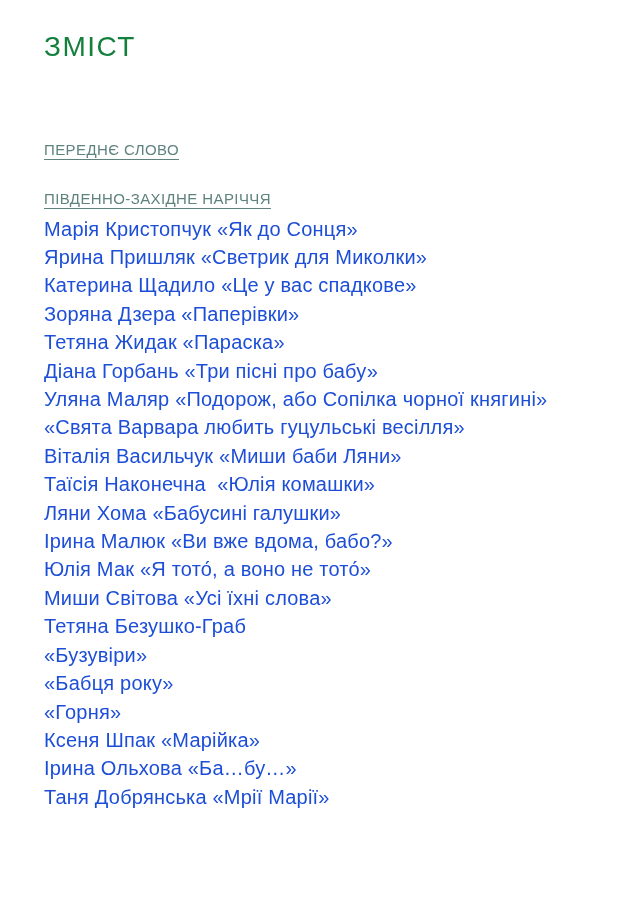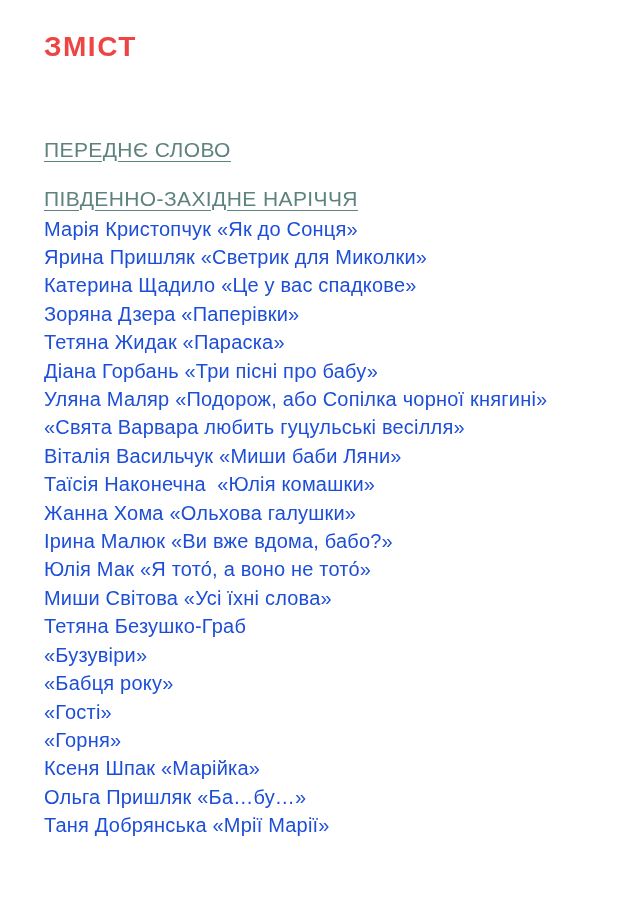--- a/index.html
+++ b/index.html
@@ -18,29 +18,29 @@
   .page {
     box-sizing: border-box;
     width: 626px;
     height: 920px;
     padding: 30px 30px 0 44px;
     background: #ffffff;
   }
   .page-title {
     margin: 0;
     font-size: 28px;
-    font-weight: 700;
+    font-weight: 400;
     line-height: 1.2;
     letter-spacing: 1.5px;
-    color: #ef4444;
+    color: #15803d;
   }
   .toc-link {
     display: block;
     width: fit-content;
-    font-size: 21px;
+    font-size: 15px;
     line-height: 25px;
     letter-spacing: 0.4px;
     color: #5e827d;
     text-decoration: underline;
     text-decoration-thickness: 1px;
     text-underline-offset: 4px;
     cursor: pointer;
   }
   .toc-link.foreword {
     margin-top: 73px;
@@ -76,26 +76,25 @@
   <li class="entry">Марія Кристопчук «Як до Сонця»</li>
       <li class="entry">Ярина Пришляк «Светрик для Миколки»</li>
       <li class="entry">Катерина Щадило «Це у вас спадкове»</li>
       <li class="entry">Зоряна Дзера «Паперівки»</li>
       <li class="entry">Тетяна Жидак «Параска»</li>
       <li class="entry">Діана Горбань «Три пісні про бабу»</li>
       <li class="entry">Уляна Маляр «Подорож, або Сопілка чорної княгині»</li>
       <li class="entry">«Свята Варвара любить гуцульські весілля»</li>
       <li class="entry">Віталія Васильчук «Миши баби Ляни»</li>
       <li class="entry">Таїсія Наконечна  «Юлія комашки»</li>
-      <li class="entry">Жанна Хома «Ольхова галушки»</li>
+      <li class="entry">Ляни Хома «Бабусині галушки»</li>
       <li class="entry">Ірина Малюк «Ви вже вдома, бабо?»</li>
       <li class="entry">Юлія Мак «Я тото́, а воно не тото́»</li>
       <li class="entry">Миши Світова «Усі їхні слова»</li>
       <li class="entry">Тетяна Безушко-Граб</li>
       <li class="entry">«Бузувіри»</li>
       <li class="entry">«Бабця року»</li>
-      <li class="entry">«Гості»</li>
       <li class="entry">«Горня»</li>
       <li class="entry">Ксеня Шпак «Марійка»</li>
-      <li class="entry">Ольга Пришляк «Ба…бу…»</li>
+      <li class="entry">Ірина Ольхова «Ба…бу…»</li>
       <li class="entry">Таня Добрянська «Мрії Марії»</li>
     </ul>
 </div>
 
 </body></html>

